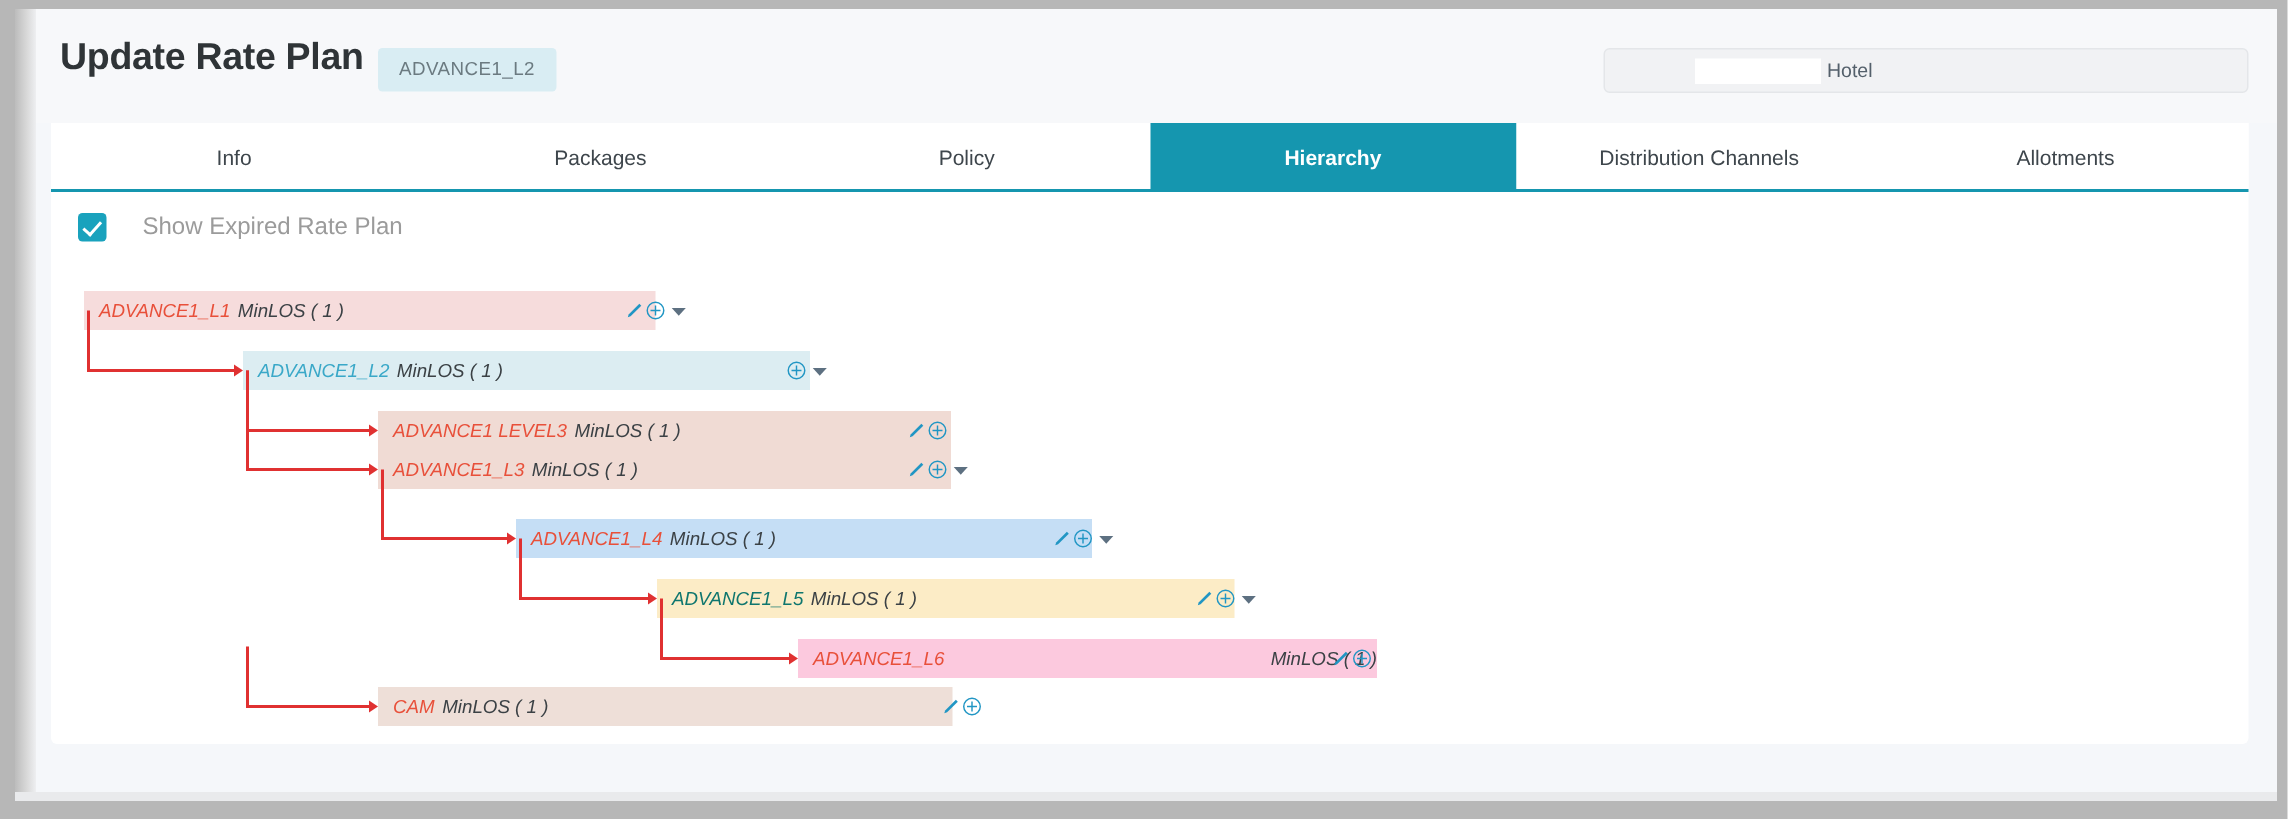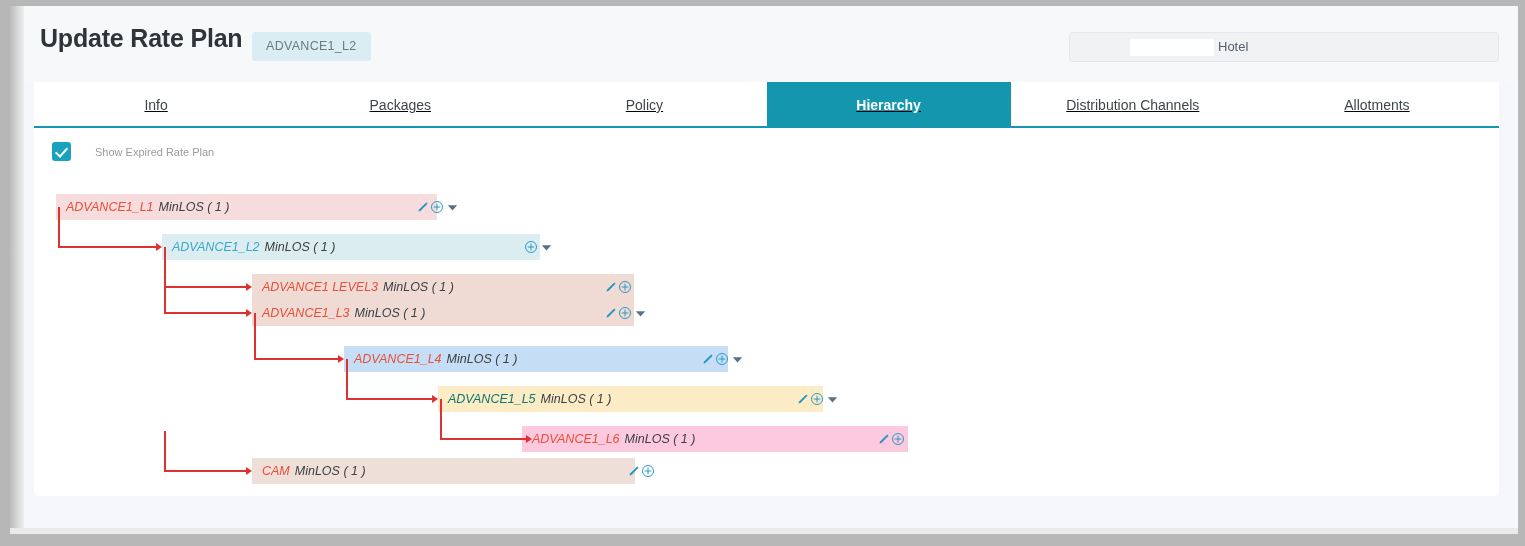--- a/index.html
+++ b/index.html
@@ -91,21 +91,20 @@
     background: #ffffff;
     border-radius: 0 0 4px 4px;
   }
 
   
   #tab-bar {
     position: absolute;
     left: 0; top: 0;
     width: 1465px; height: 46px;
     display: flex;
-    text-decoration: underline;
   }
   .tab {
     flex: 1;
     display: flex;
     align-items: center;
     justify-content: center;
     font-size: 14px;
     color: #3e464c;
     cursor: pointer;
     user-select: none;
@@ -142,21 +141,21 @@
     content: "";
     position: absolute;
     left: 6px; top: 3px;
     width: 5px; height: 10px;
     border: solid #ffffff;
     border-width: 0 2px 2px 0;
     transform: rotate(42deg);
   }
   #show-expired-label {
     margin-left: 24px;
-    font-size: 11px;
+    font-size: 16px;
     color: #9b9b9b;
   }
 
   
   #hierarchy-tree {
     position: absolute;
     left: 0; top: 0;
     width: 1465px; height: 414px;
   }
   .node-row {
@@ -363,21 +362,21 @@
                 <path d="M8 4.2 V11.8 M4.2 8 H11.8" stroke="#2196c4" stroke-width="1.1"></path>
               </svg>
             </span>
             <span class="ico">
               <svg width="15" height="15" viewBox="0 0 16 16">
                 <path d="M3 5.6 L13 5.6 L8 11.2 Z" fill="#5d7081"></path>
               </svg>
             </span>
           </span>
         </div>
-        <div class="node-row" style="left: 488px; top: 344px; width: 386px; background: rgb(252, 201, 222);">
+        <div class="node-row" style="left: 498px; top: 344px; width: 386px; background: rgb(252, 201, 222); justify-content: space-between;">
           <span class="node-code" style="color: rgb(232, 80, 58);">ADVANCE1_L6</span>
           <span class="node-meta">MinLOS ( 1 )</span>
           <span class="node-actions" style="left: 355px;">
             <span class="ico">
               <svg width="13" height="13" viewBox="0 0 16 16">
                 <path d="M12.6 1.8 L14.2 3.4 L5.4 12.2 L3.1 12.9 L3.8 10.6 Z" fill="#2196c4"></path>
               </svg>
             </span>
             <span class="ico">
               <svg width="14" height="14" viewBox="0 0 16 16">

